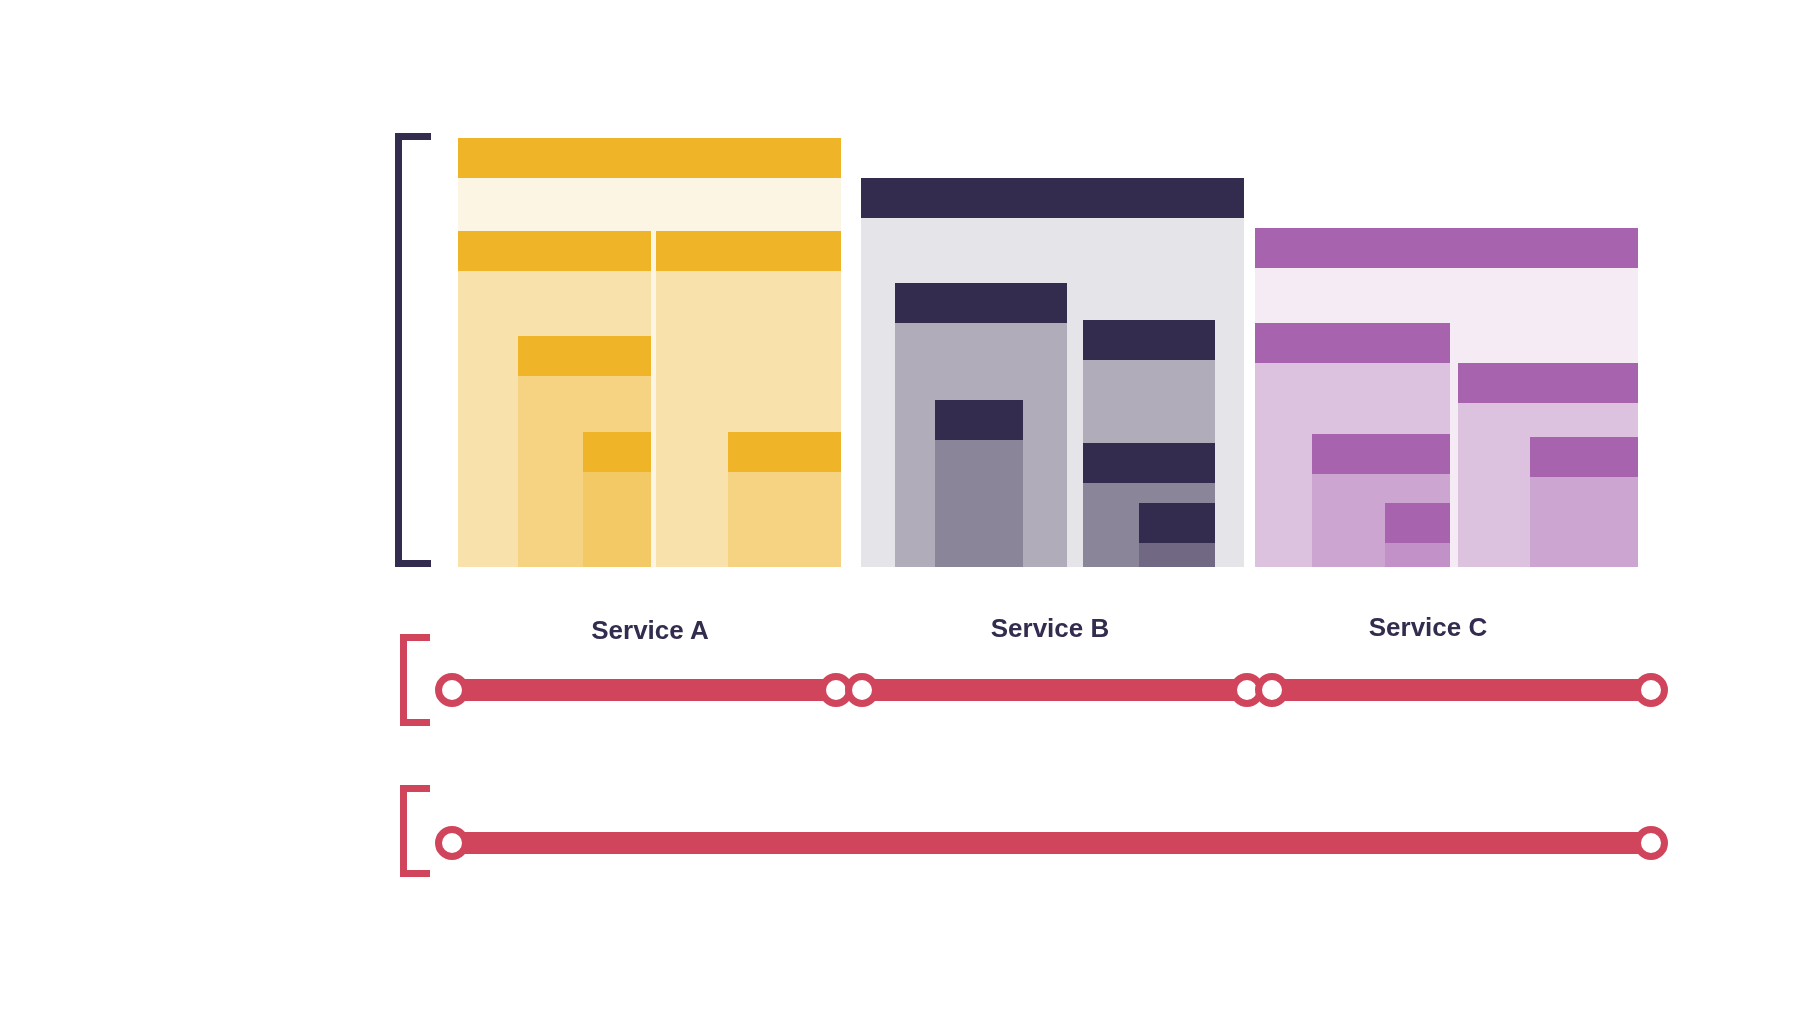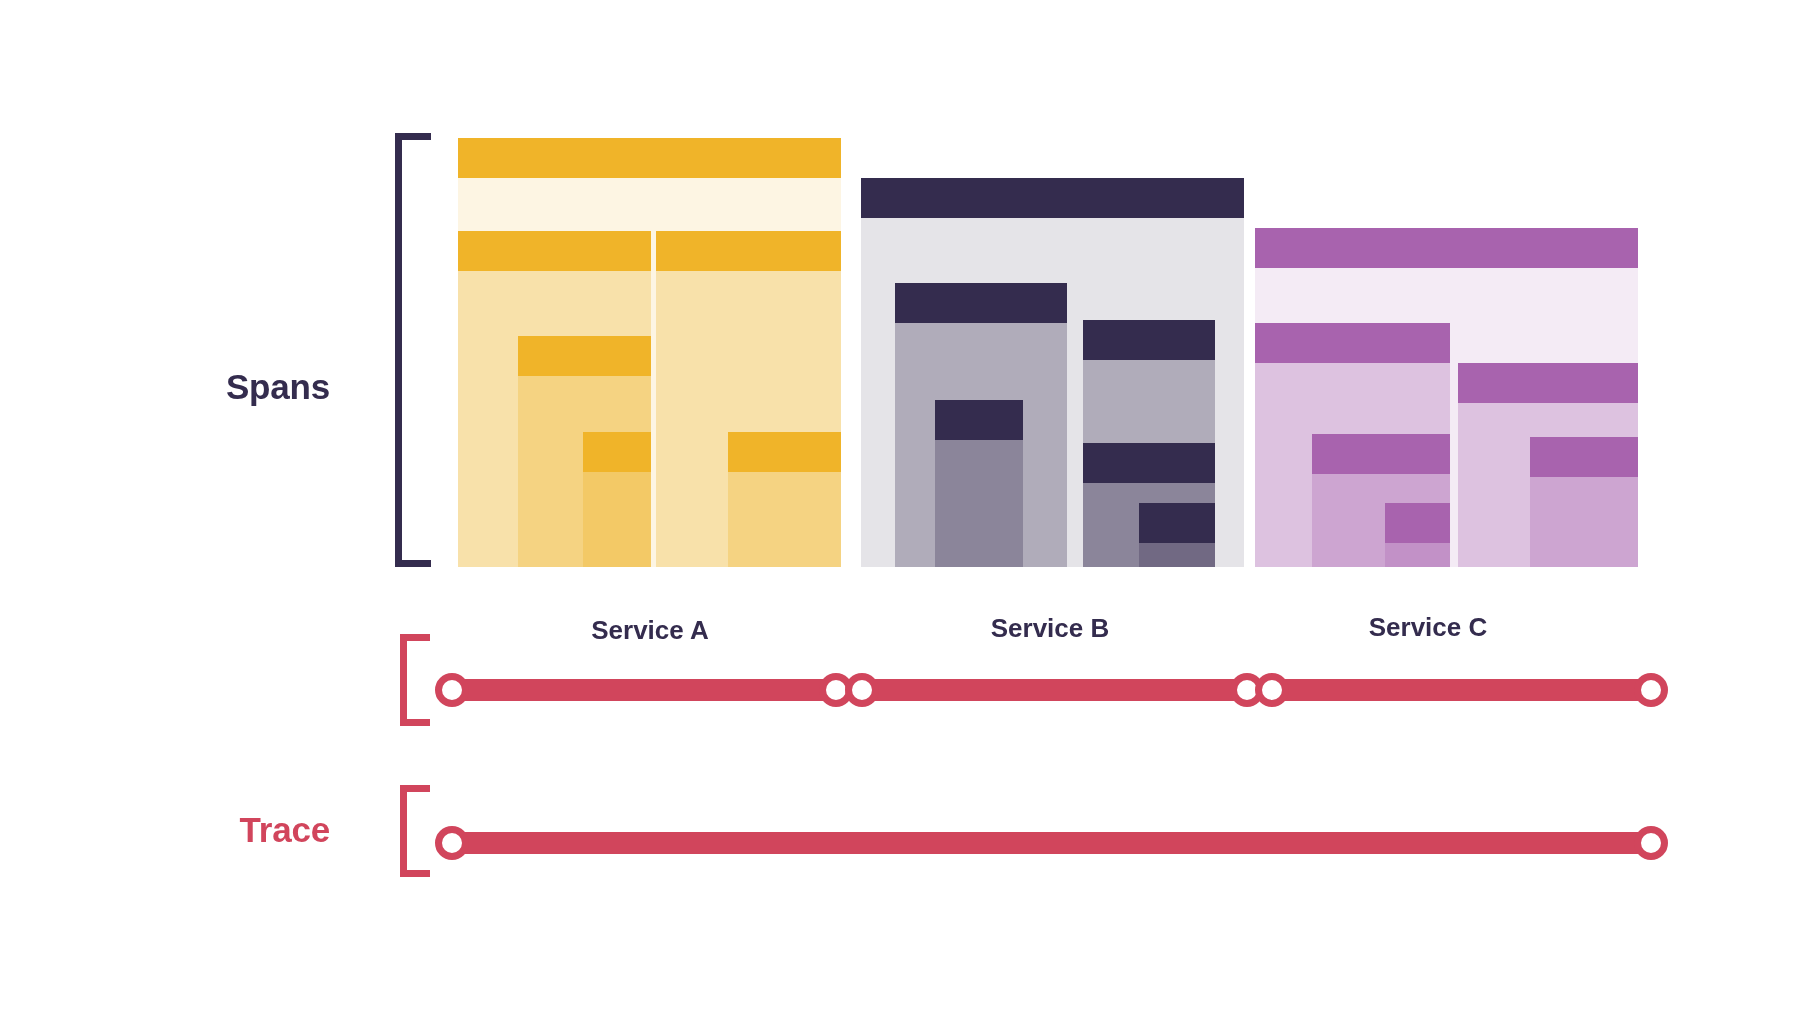--- a/index.html
+++ b/index.html
@@ -91,22 +91,20 @@
     border:7px solid #D1455C;
     border-radius:50%;
     background:#ffffff;
   }
 </style>
 </head>
 <body>
 
 <div class="stage">
 
-  <div class="row-label" id="label-spans">Spans</div>
-  <div class="row-label" id="label-trace">Trace</div>
 
   <div class="bracket" id="bracket-spans"></div>
   <div class="bracket" id="bracket-transactions"></div>
   <div class="bracket" id="bracket-trace"></div>
 
   <div id="spans-area">
       <div class="span" style="left: 458px; top: 138px; width: 383px; height: 429px; z-index: 10;">
         <div class="span-body" style="background: rgba(240, 180, 41, 0.13);"></div>
         <div class="span-head" style="background: rgb(240, 180, 41);"></div>
       </div>

